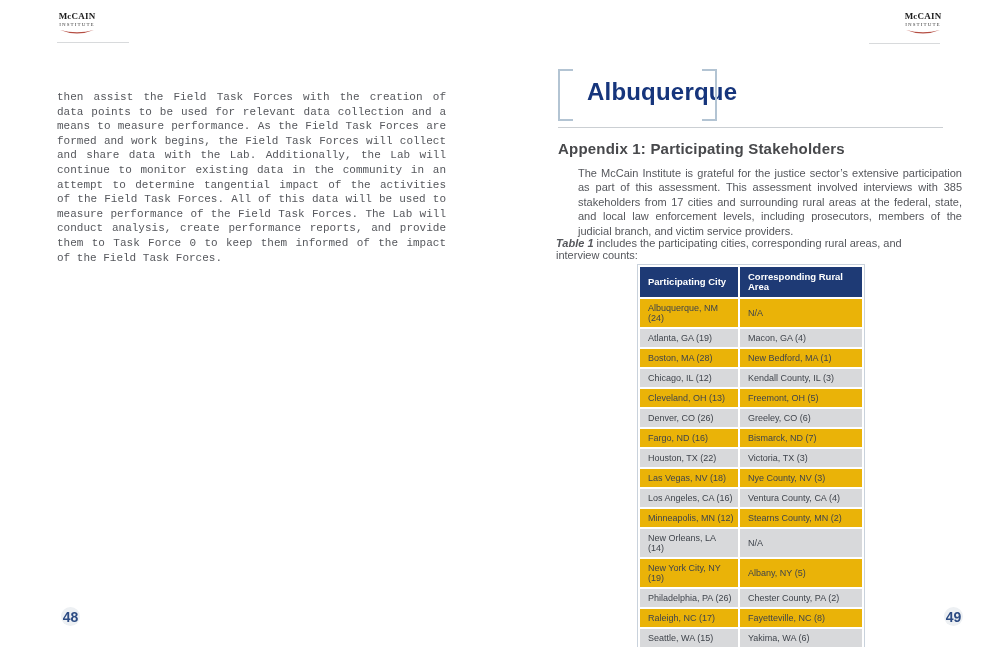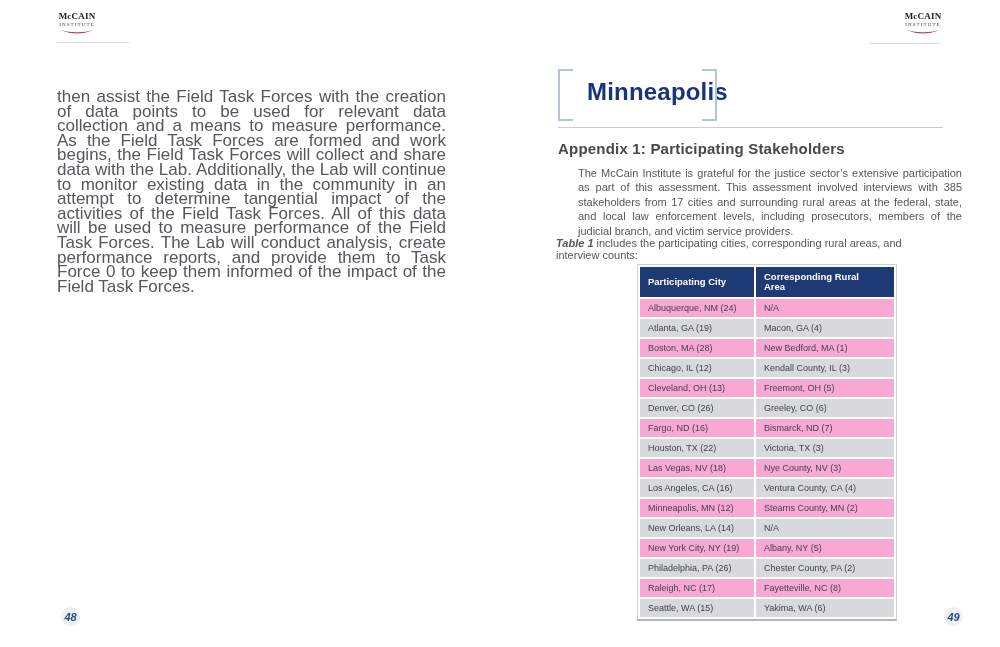--- a/index.html
+++ b/index.html
@@ -9,27 +9,27 @@
   }
   
   .logo { position:absolute; width:44px; text-align:center; }
   .logo-name { font-family:"Liberation Serif", serif; font-weight:bold; font-size:9px; letter-spacing:0.2px; color:#1b1b1b; line-height:9px; }
   .logo-sub  { font-family:"Liberation Serif", serif; font-size:5px; letter-spacing:1.1px; color:#3a3a3a; line-height:6px; margin-top:1px; }
   .logo-swoosh { display:block; margin:1px auto 0 auto; }
   .logo-rule { position:absolute; height:1px; background:#d8dadc; }
   
   .body-par {
     position:absolute; left:57px; top:90px; width:389px;
-    font-size:17px; line-height:14.6px; color:#55575c; text-align:justify;
+    font-size:11px; line-height:14.6px; color:#55575c; text-align:justify;font-family:Liberation Mono, monospace;
   }
   
   .page-badge {
     position:absolute; width:19px; height:19px; border-radius:50%;
-    background:#edf0f3; color:#2c4b83; font-size:11px; font-weight:bold;
-    display:flex; align-items:center; justify-content:center;font-style:italic;
+    background:#edf0f3; color:#2c4b83; font-size:14px; font-weight:bold;
+    display:flex; align-items:center; justify-content:center;
   }
   
   .bracket { position:absolute; width:13px; height:48px; }
   .bracket-l { border:2px solid #b3c4d3; border-right:none; }
   .bracket-r { border:2px solid #b3c4d3; border-left:none; }
   .appendices-title {
     position:absolute; left:587px; top:78px;
     font-size:24px; font-weight:bold; color:#16357c; letter-spacing:0.2px;
   }
   .section-rule { position:absolute; left:558px; top:127px; width:385px; height:1px; background:#cbcfd3; }
@@ -47,28 +47,28 @@
   }
   .table-caption .lead { font-weight:bold; font-style:italic; }
   
   .table-wrap {
     position:absolute; left:637px; top:264px; background:#ffffff;
     border:1px solid #c9d2dc; border-bottom:2px solid #b4b7ba;
   }
   table.stk { border-collapse:separate; border-spacing:2px; }
   table.stk th {
     background:#1e3a75; color:#ffffff; font-size:9.5px; font-weight:bold;
-    text-align:left; padding:5px 20px 5px 8px; line-height:10px;
+    text-align:left; padding:5px 4px 5px 8px; line-height:10px;
   }
   table.stk th:first-child { width:86px; }
   table.stk th:last-child  { width:110px; }
   table.stk td {
     font-size:9px; color:#3f444b; padding:4px 4px 4px 8px; line-height:10px;
   }
-  tr.row-light td { background:#f9a8d4; }
+  tr.row-light td { background:#eab308; }
   tr.row-dark  td { background:#d8d9db; }
 </style>
 </head>
 <body>
 
 <div class="spread">
 
   <div class="logo" style="left:55px; top:12px;">
     <div class="logo-name">McCAIN</div>
     <div class="logo-sub">INSTITUTE</div>
@@ -85,21 +85,21 @@
   <div class="logo" style="left:901px; top:12px;">
     <div class="logo-name">McCAIN</div>
     <div class="logo-sub">INSTITUTE</div>
     <svg class="logo-swoosh" width="36" height="7" viewBox="0 0 36 7">
         <path d="M1 1 Q18 8 35 1 Q18 5.5 1 1 Z" fill="#b44c41"></path>
       </svg>
   </div>
   <div class="logo-rule" style="left:869px; top:43px; width:71px;"></div>
 
   <div class="bracket bracket-l" style="left:558px; top:69px;"></div>
-  <div class="appendices-title">Minneapolis</div>
+  <div class="appendices-title">Albuquerque</div>
   <div class="bracket bracket-r" style="left:702px; top:69px;"></div>
 
   <div class="section-rule"></div>
 
   <div class="appendix-heading">Appendix 1: Participating Stakeholders</div>
 
   <div class="intro-par">The McCain Institute is grateful for the justice sector’s extensive participation as part of this assessment. This assessment involved interviews with 385 stakeholders from 17 cities and surrounding rural areas at the federal, state, and local law enforcement levels, including prosecutors, members of the judicial branch, and victim service providers.</div>
 
   <div class="table-caption"><span class="lead">Table 1</span><span> includes the participating cities, corresponding rural areas, and interview counts:</span></div>
 

